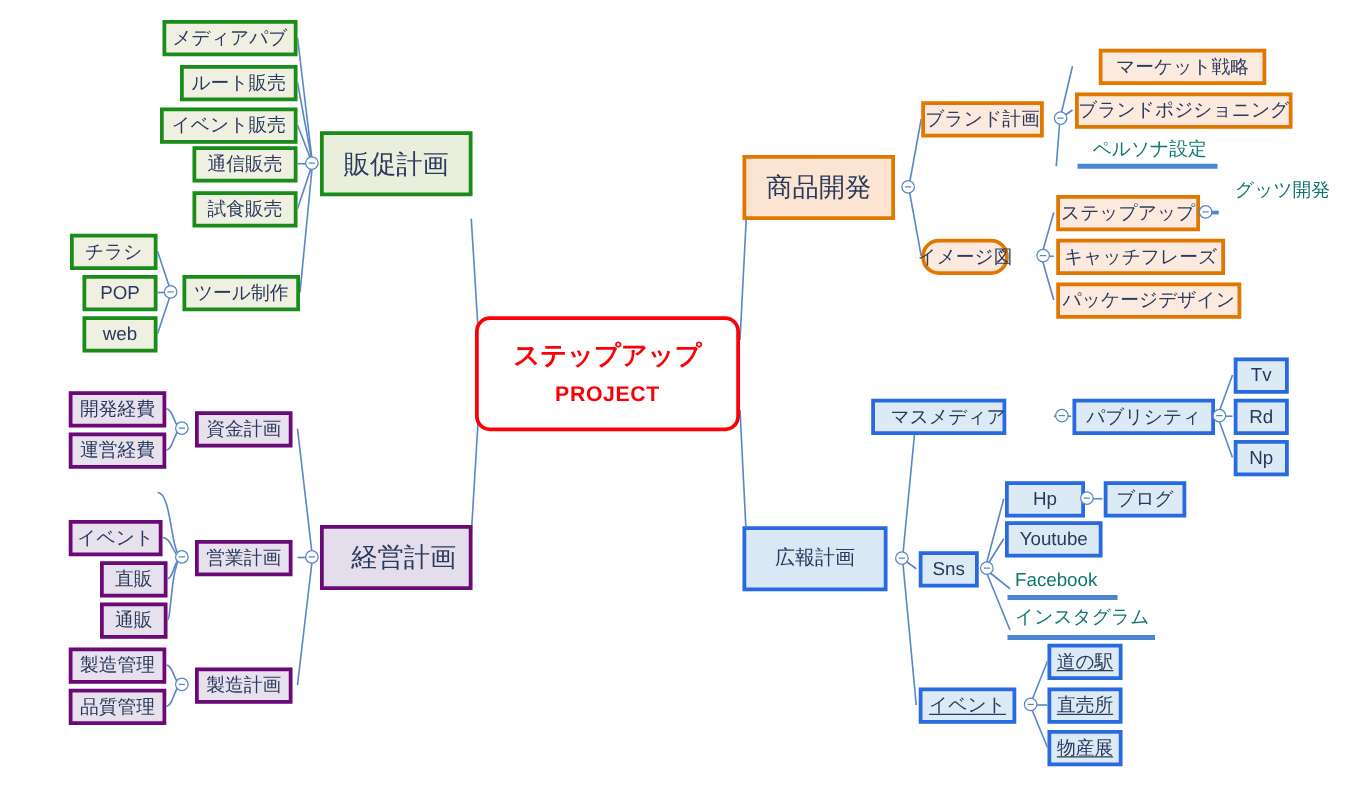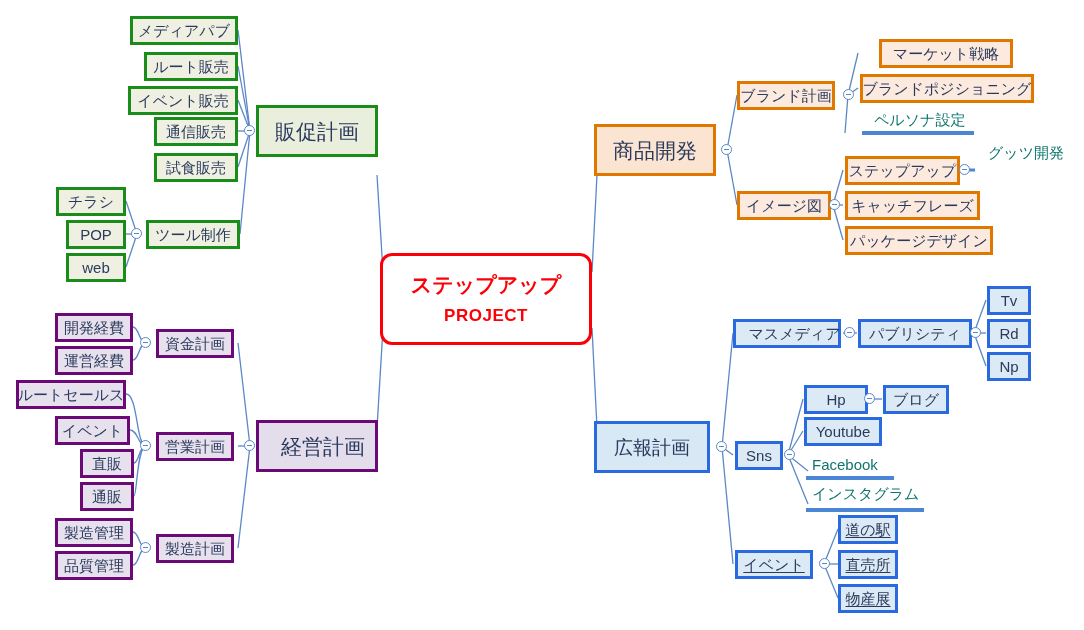--- a/index.html
+++ b/index.html
@@ -84,21 +84,21 @@
   .o-leaf {
     border: 3px solid #e07800;
     background: #fdeade;
     font-size: 15px;
   }
 
   
   .b-main {
     border: 3px solid #2a6ae0;
     background: #d8e8f5;
-    font-size: 19px;
+    font-size: 16px;
   }
   .b-leaf {
     border: 3px solid #2a6ae0;
     background: #dceaf6;
     font-size: 15px;
   }
 
   .underline-text {
     text-decoration: underline;
     text-underline-offset: 2px;
@@ -269,23 +269,20 @@
     <span>開発経費</span>
   </div>
   <div class="node p-leaf" style="left:55px; top:346px; width:78px; height:29px;">
     <span>運営経費</span>
   </div>
 
   <div class="node p-leaf" style="left:156px; top:432px; width:78px; height:29px;">
     <span>営業計画</span>
   </div>
   <div class="conn-dot" style="left:140px; top:440px;"></div>
-  <div class="node p-leaf" style="left:16px; top:380px; width:110px; height:29px;">
-    <span>ルートセールス</span>
-  </div>
   <div class="node p-leaf" style="left:55px; top:416px; width:75px; height:29px;">
     <span>イベント</span>
   </div>
   <div class="node p-leaf" style="left:80px; top:449px; width:54px; height:29px;">
     <span>直販</span>
   </div>
   <div class="node p-leaf" style="left:80px; top:482px; width:54px; height:29px;">
     <span>通販</span>
   </div>
 
@@ -311,42 +308,42 @@
   <div class="conn-dot" style="left:843px; top:89px;"></div>
   <div class="node o-leaf" style="left:860px; top:39px; width:134px; height:29px;margin-left:19px;">
     <span>マーケット戦略</span>
   </div>
   <div class="node o-leaf" style="left:860px; top:74px; width:174px; height:29px;">
     <span>ブランドポジショニング</span>
   </div>
   <div class="bare" style="left:874px; top:112px;">ペルソナ設定</div>
   <div class="rule" style="left:862px; top:131px; width:112px;"></div>
 
-  <div class="node o-leaf" style="left:737px; top:191px; width:94px; height:29px;">
+  <div class="node o-leaf" style="left:737px; top:191px; width:70px; height:29px;border-radius:14px;">
     <span>イメージ図</span>
   </div>
   <div class="conn-dot" style="left:829px; top:199px;"></div>
   <div class="node o-leaf" style="left:845px; top:156px; width:115px; height:29px;">
     <span>ステップアップ</span>
   </div>
   <div class="conn-dot" style="left:959px; top:164px;"></div>
   <div class="node o-leaf" style="left:845px; top:191px; width:135px; height:29px;">
     <span>キャッチフレーズ</span>
   </div>
   <div class="node o-leaf" style="left:845px; top:226px; width:148px; height:29px;">
     <span>パッケージデザイン</span>
   </div>
   <div class="bare" style="left:988px; top:145px;">グッツ開発</div>
 
   <div class="node b-main" style="left:594px; top:421px; width:116px; height:52px;">
     <span>広報計画</span>
   </div>
   <div class="conn-dot" style="left:716px; top:441px;"></div>
 
-  <div class="node b-leaf" style="left:733px; top:319px; width:108px; height:29px;padding-left:15px;">
+  <div class="node b-leaf" style="left:697px; top:319px; width:108px; height:29px;padding-left:15px;">
     <span>マスメディア</span>
   </div>
   <div class="conn-dot" style="left:844px; top:327px;"></div>
   <div class="node b-leaf" style="left:858px; top:319px; width:114px; height:29px;">
     <span>パブリシティ</span>
   </div>
   <div class="conn-dot" style="left:970px; top:327px;"></div>
   <div class="node b-leaf" style="left:987px; top:286px; width:44px; height:29px;">
     <span>Tv</span>
   </div>

